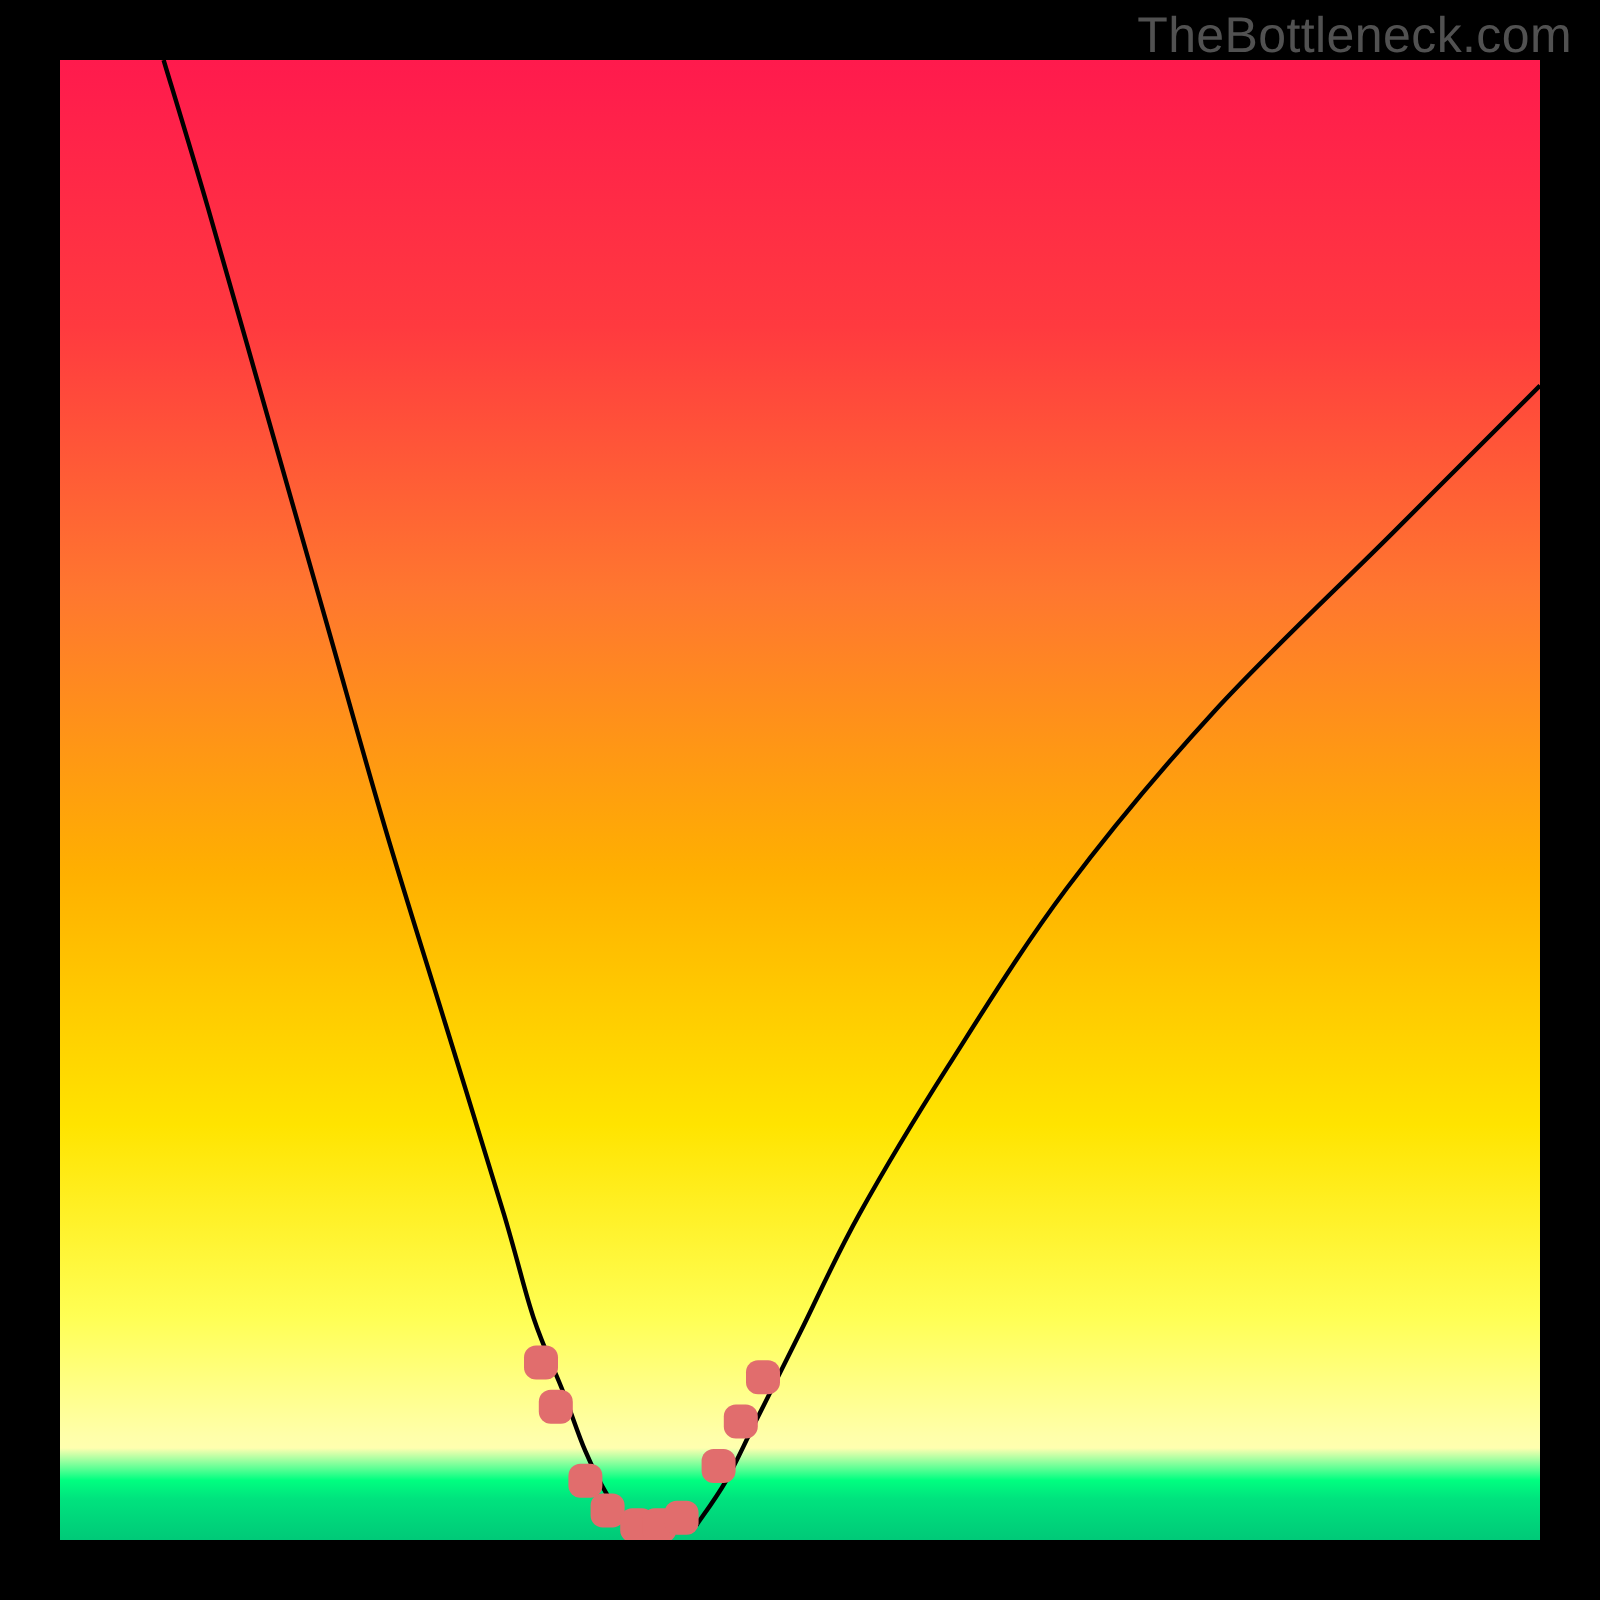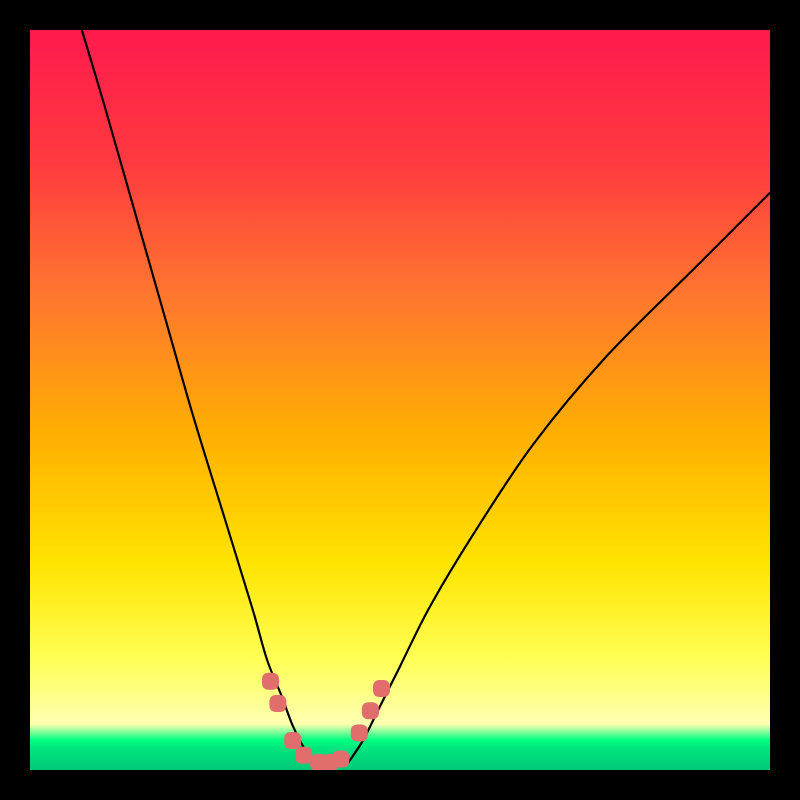--- a/index.html
+++ b/index.html
@@ -58,20 +58,21 @@
     top: 0;
     width: 740px;
     height: 740px;
     overflow: visible;
   }
 </style>
 </head>
 <body>
 
 <div class="frame">
+  <div class="watermark">TheBottleneck.com</div>
 
   <div class="plot-area">
 
     <svg class="heatmap" viewBox="0 0 740 740" preserveAspectRatio="none">
       <defs>
         <linearGradient id="grad" x1="0" y1="0" x2="0" y2="1">
           <stop offset="0%" stop-color="#ff1a4d"></stop>
           <stop offset="18%" stop-color="#ff3a3f"></stop>
           <stop offset="36%" stop-color="#ff772f"></stop>
           <stop offset="55%" stop-color="#ffb000"></stop>

